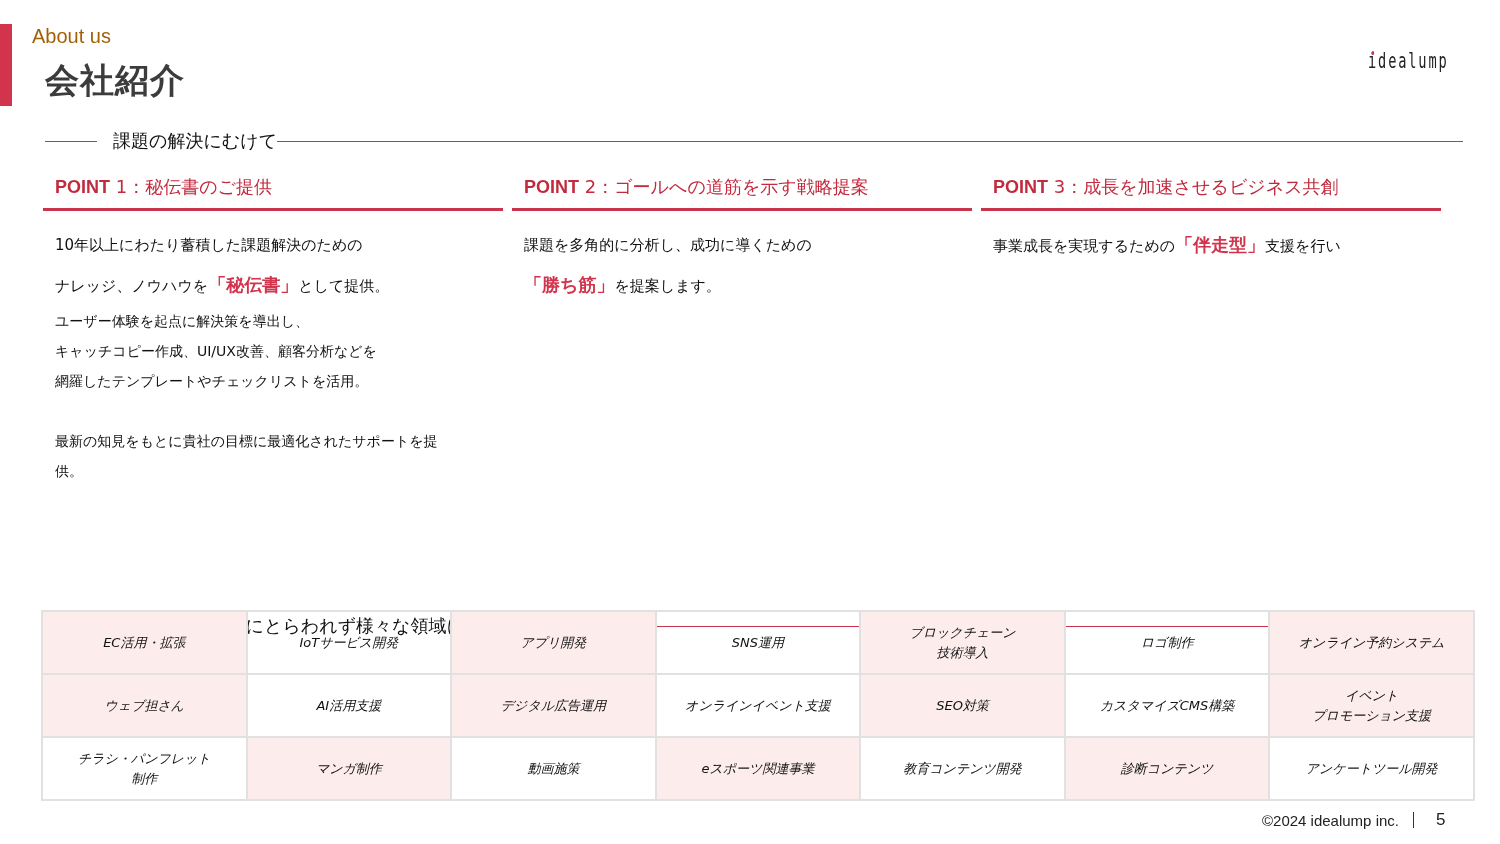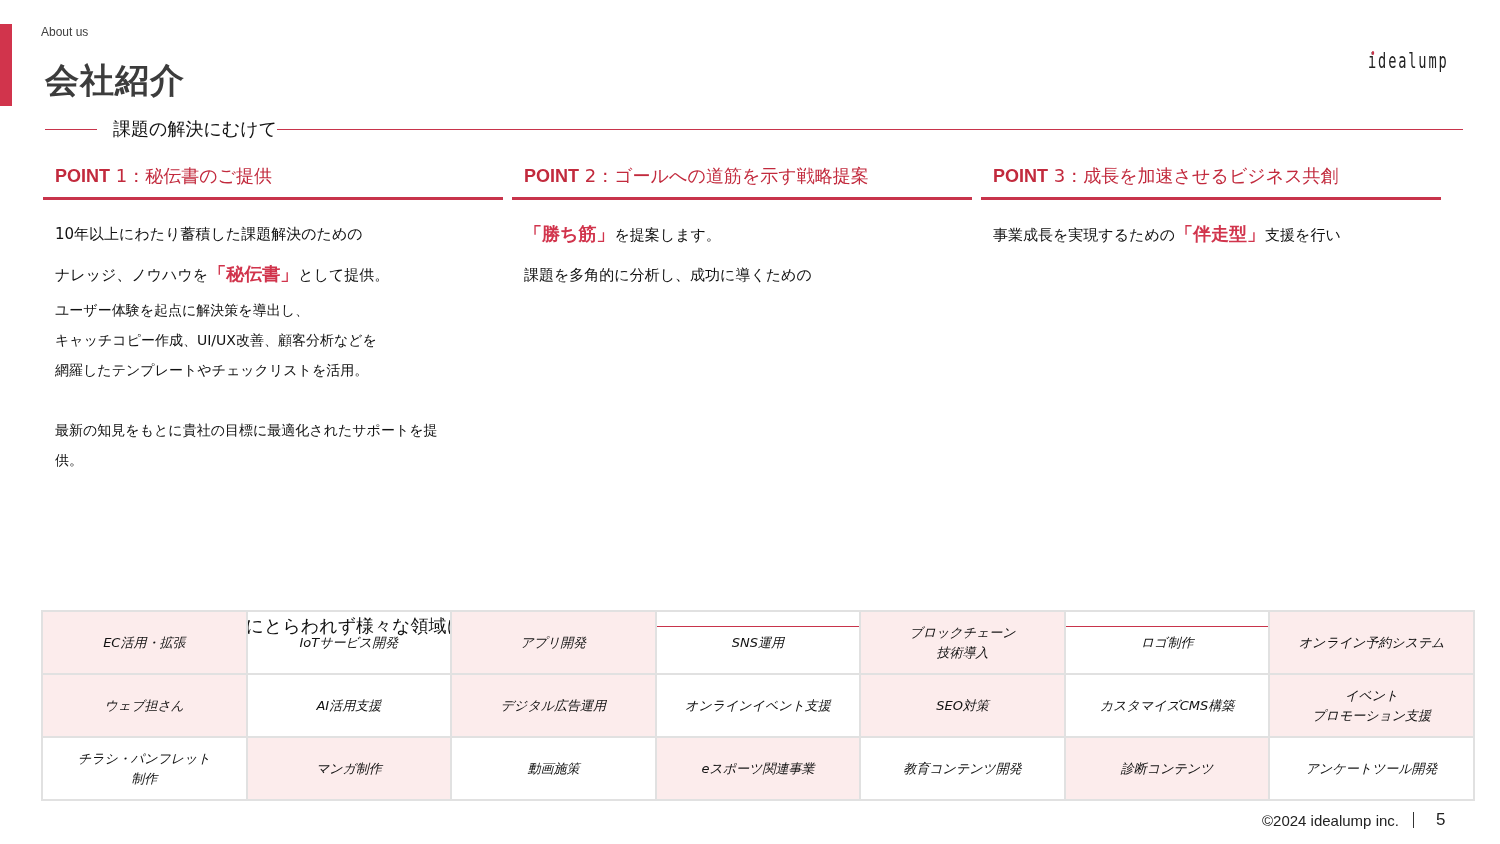--- a/index.html
+++ b/index.html
@@ -1,32 +1,32 @@
 <!DOCTYPE html>
 <html><head>
 <meta charset="utf-8">
 <style>
   * { box-sizing: border-box; margin: 0; padding: 0; }
   html, body { width: 1500px; height: 844px; background: #ffffff; overflow: hidden; }
   body { position: relative; font-family: "DejaVu Sans", "Liberation Sans", sans-serif; color: #111; }
 
   .accent-bar { position: absolute; left: 0; top: 24px; width: 12px; height: 82px; background: #d1344c; }
-  .eyebrow { position: absolute; left: 41px; top: 25px; font-family: "Liberation Sans", sans-serif; font-size: 12px; color: #404040; }
+  .eyebrow { position: absolute; left: 32px; top: 25px; font-family: "Liberation Sans", sans-serif; font-size: 20px; color: #a16207; }
   .page-title { position: absolute; left: 45px; top: 58px; font-size: 34px; font-weight: bold; color: #3c3c3c; letter-spacing: 1px; }
 
   .logo { position: absolute; left: 1368px; top: 48px; font-family: "DejaVu Sans Mono", monospace; font-size: 22px; color: #222; letter-spacing: 3px; transform: scaleX(0.62); transform-origin: left center; }
   .logo .dot-i { position: relative; }
   .logo .dot-i::before { content: ""; position: absolute; left: 50%; top: 3px; width: 4px; height: 4px; margin-left: -2px; background: #c8344b; border-radius: 50%; }
 
   .section-head { position: absolute; left: 45px; width: 1418px; height: 30px; display: flex; align-items: center; }
   .section-head .line-left { height: 1px; background: #c8344b; }
   .section-head .line-right { flex: 1; height: 1px; background: #c8344b; }
   .section-head .label { font-size: 18px; color: #111; white-space: nowrap; }
 
-  .point-col { position: absolute; top: 161px; width: 460px; }
+  .point-col { position: absolute; top: 172px; width: 460px; }
   .point-title { font-size: 18px; color: #c22a3d; height: 30px; line-height: 30px; padding-left: 12px; }
   .point-title .pt-num { font-family: "Liberation Sans", sans-serif; font-weight: bold; }
   .point-rule { height: 3px; background: #c8344b; margin-top: 6px; }
   .lead { padding-left: 12px; font-size: 15px; line-height: 40px; margin-top: 14px; }
   .lead .hl { font-size: 18px; font-weight: bold; color: #d1344c; }
   .body-text { padding-left: 12px; font-size: 14px; line-height: 30px; }
   .body-text p { white-space: pre-wrap; }
   .gap { height: 30px; }
 
   .grid { position: absolute; left: 41px; top: 610px; width: 1434px; border-collapse: collapse; table-layout: fixed; font-style: italic; }
@@ -38,21 +38,21 @@
   .footer .page-num { font-size: 17px; }
 </style>
 </head>
 <body>
 
 <div class="accent-bar"></div>
 <div class="eyebrow">About us</div>
 <h1 class="page-title">会社紹介</h1>
 <div class="logo"><span class="dot-i">i</span>dealump</div>
 
-<div class="section-head" style="top:114px;">
+<div class="section-head" style="top:126px;">
   <div class="line-left" style="width:52px;"></div>
   <div class="label" style="margin-left:16px;">課題の解決にむけて</div>
   <div class="line-right"></div>
 </div>
 
 <div class="point-col" style="left:43px;">
   <div class="point-title"><span class="pt-num">POINT</span><span> 1：秘伝書のご提供</span></div>
   <div class="point-rule"></div>
   <div class="lead">
     <div>10年以上にわたり蓄積した課題解決のための</div>
@@ -65,22 +65,22 @@
     <div class="gap"></div>
     <p>最新の知見をもとに貴社の目標に最適化されたサポートを提
 供。</p>
   </div>
 </div>
 
 <div class="point-col" style="left:512px;">
   <div class="point-title"><span class="pt-num">POINT</span><span> 2：ゴールへの道筋を示す戦略提案</span></div>
   <div class="point-rule"></div>
   <div class="lead">
+    <div>課題を多角的に分析し、成功に導くための</div>
     <div><span class="hl">「勝ち筋」</span><span>を提案します。</span></div>
-    <div>課題を多角的に分析し、成功に導くための</div>
   </div>
 </div>
 
 <div class="point-col" style="left:981px;">
   <div class="point-title"><span class="pt-num">POINT</span><span> 3：成長を加速させるビジネス共創</span></div>
   <div class="point-rule"></div>
   <div class="lead">
     <div><span>事業成長を実現するための</span><span class="hl">「伴走型」</span><span>支援を行い</span></div>
   </div>
 </div>

